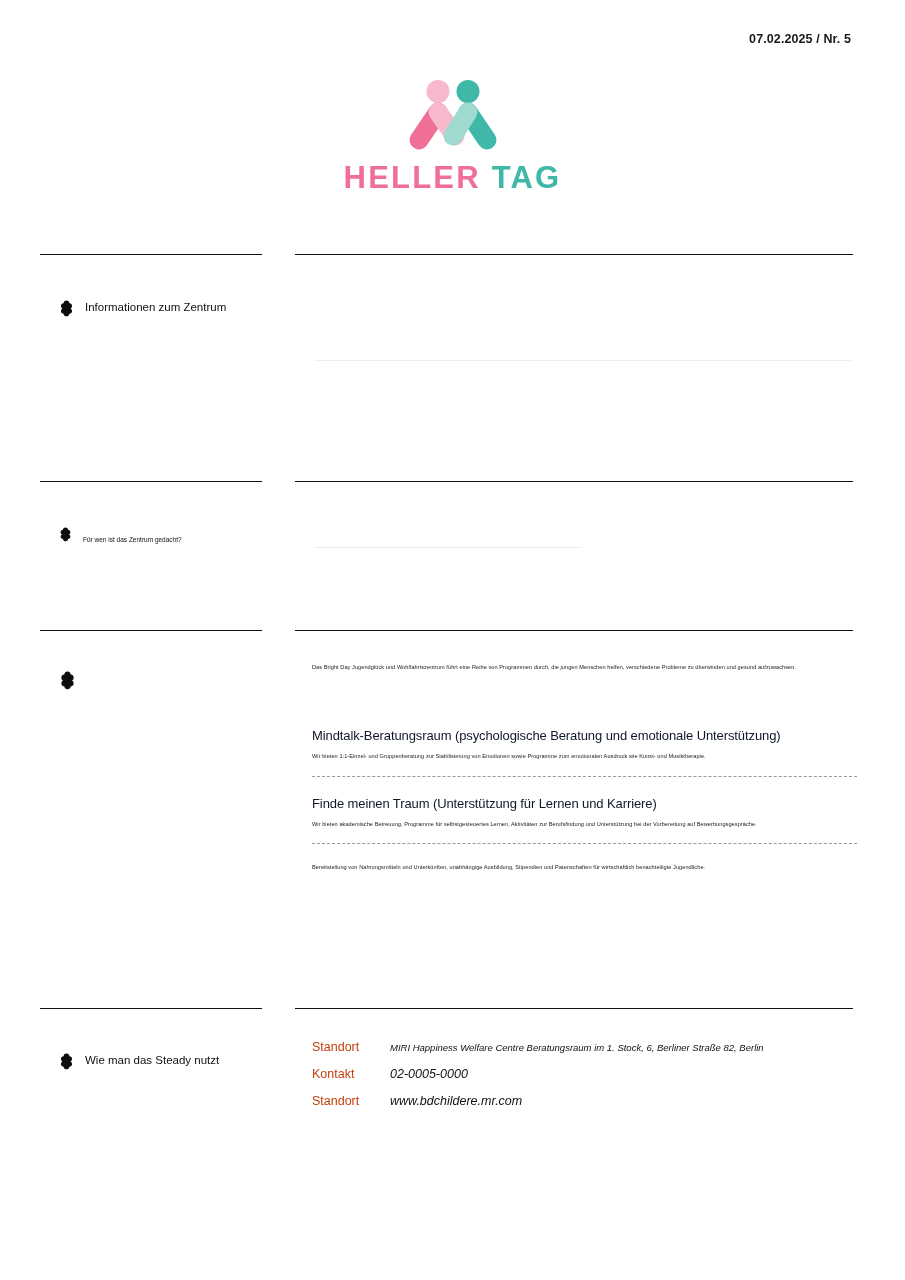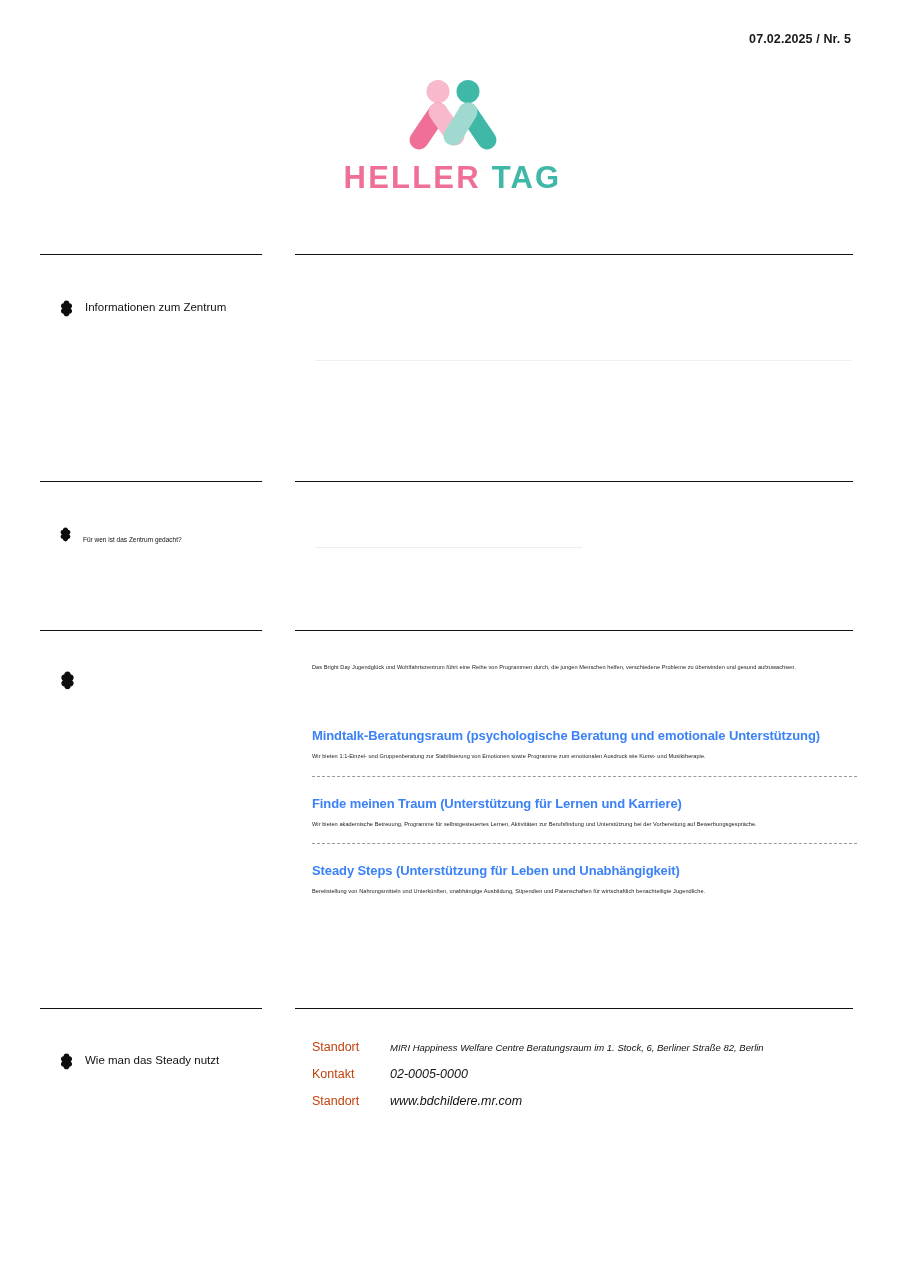--- a/index.html
+++ b/index.html
@@ -103,22 +103,22 @@
 
   
   .intro-text {
     font-size: 5.6px;
     color: #1b1b1b;
     letter-spacing: .06px;
     line-height: 1.5;
   }
   .prog-title {
     font-size: 13px;
-    font-weight: 700;
-    color: #3b82f6;
+    font-weight: 400;
+    color: #0f172a;
     letter-spacing: -.1px;
   }
   .prog-desc {
     margin-top: 9px;
     font-size: 5.6px;
     color: #1b1b1b;
     letter-spacing: .06px;
     line-height: 1.5;
   }
   .dashed {
@@ -219,21 +219,20 @@
       <div class="dashed"></div>
     </div>
 
     <div style="margin-top:19px;">
       <div class="prog-title">Finde meinen Traum (Unterstützung für Lernen und Karriere)</div>
       <div class="prog-desc">Wir bieten akademische Betreuung, Programme für selbstgesteuertes Lernen, Aktivitäten zur Berufsfindung und Unterstützung bei der Vorbereitung auf Bewerbungsgespräche.</div>
       <div class="dashed"></div>
     </div>
 
     <div style="margin-top:19px;">
-      <div class="prog-title">Steady Steps (Unterstützung für Leben und Unabhängigkeit)</div>
       <div class="prog-desc">Bereitstellung von Nahrungsmitteln und Unterkünften, unabhängige Ausbildung, Stipendien und Patenschaften für wirtschaftlich benachteiligte Jugendliche.</div>
     </div>
   </div>
 </div>
 
 <div class="section" style="top:1008px;">
   <div class="rule-left"></div>
   <div class="rule-right"></div>
   <div class="label-col" style="top:32px;">
     <svg class="clover" viewBox="0 0 20 20">

